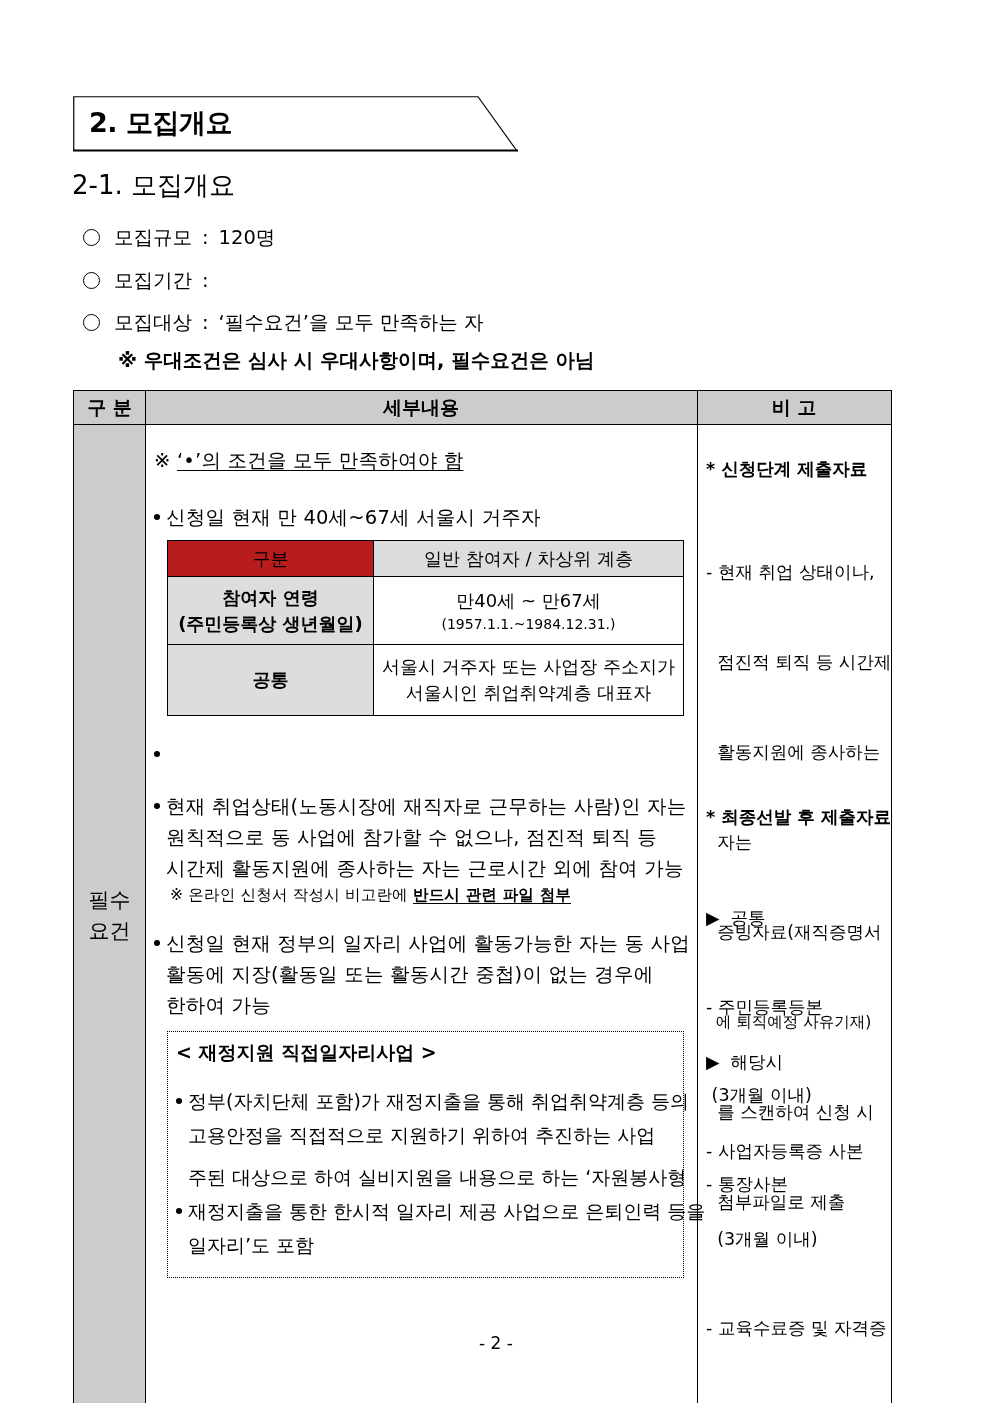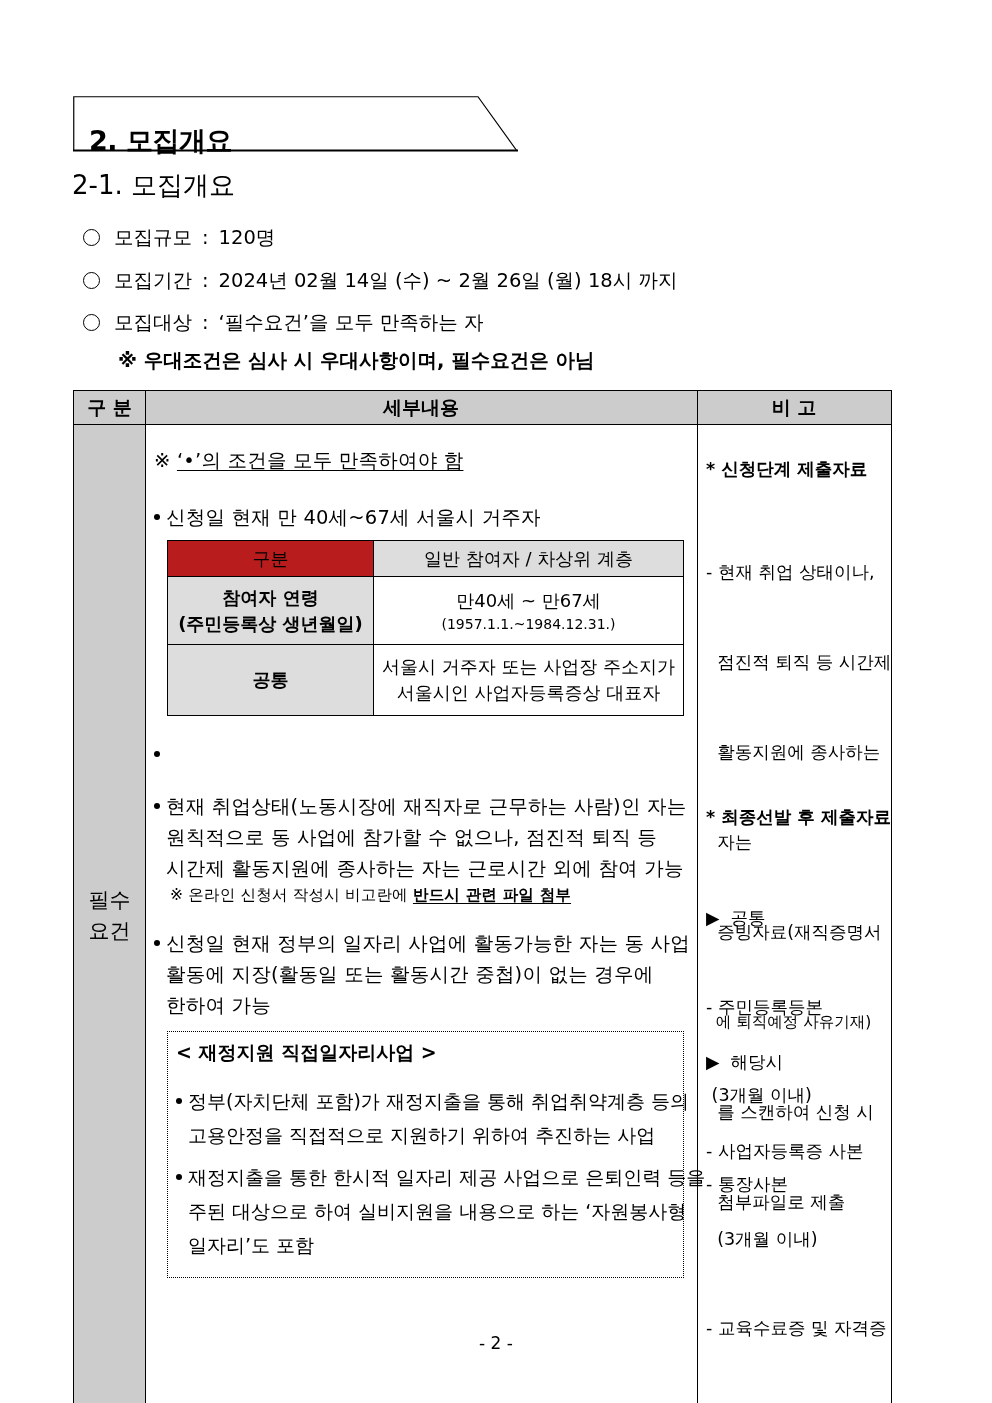--- a/index.html
+++ b/index.html
@@ -2,21 +2,21 @@
 <html><head>
 <meta charset="utf-8">
 <style>
   * { box-sizing: border-box; margin: 0; padding: 0; }
   html, body { width: 992px; height: 1403px; background: #ffffff; }
   body { position: relative; font-family: "DejaVu Sans", "Liberation Sans", sans-serif; color: #000; overflow: hidden; }
 
   
   .sec-box { position: absolute; left: 73px; top: 96px; width: 445px; height: 55px; }
   .sec-box svg { position: absolute; left: 0; top: 0; }
-  .sec-title { position: absolute; left: 16px; top: 27px; font-size: 27px; font-weight: bold; letter-spacing: -0.5px; }
+  .sec-title { position: absolute; left: 16px; top: 9px; font-size: 27px; font-weight: bold; letter-spacing: -0.5px; }
 
   .subsec { position: absolute; left: 72px; top: 168px; font-size: 26px; font-weight: normal; letter-spacing: 0px; }
 
   .bullet-line { position: absolute; left: 83px; font-size: 19.5px; display: flex; align-items: center; white-space: nowrap; }
   .circle { display: inline-block; width: 17px; height: 17px; border: 1.5px solid #000; border-radius: 50%; margin-right: 14px; }
   .note-line { position: absolute; left: 118px; top: 347px; font-size: 19.5px; font-weight: bold; white-space: nowrap; }
 
   
   .tbl { position: absolute; left: 73px; top: 390px; width: 819px; height: 1017px; border: 1.5px solid #000; }
   .tbl-head { position: absolute; left: 0; top: 0; width: 100%; height: 34px; background: #cccccc; border-bottom: 1.2px solid #000; }
@@ -62,21 +62,20 @@
 <div class="bullet-line" style="top:224px;">
   <span class="circle"></span>
   <span>모집규모</span>
   <span style="margin:0 10px;">:</span>
   <span>120명</span>
 </div>
 <div class="bullet-line" style="top:267px;">
   <span class="circle"></span>
   <span>모집기간</span>
   <span style="margin:0 10px;">:</span>
-  <span>2024년 02월 14일 (수) ~ 2월 26일 (월) 18시 까지</span>
 </div>
 <div class="bullet-line" style="top:309px;">
   <span class="circle"></span>
   <span>모집대상</span>
   <span style="margin:0 10px;">:</span>
   <span>‘필수요건’을 모두 만족하는 자</span>
 </div>
 <div class="note-line">※ 우대조건은 심사 시 우대사항이며, 필수요건은 아님</div>
 
 <div class="tbl">
@@ -113,21 +112,21 @@
         <div>만40세 ~ 만67세</div>
         <div class="small">(1957.1.1.~1984.12.31.)</div>
       </div>
     </div>
     <div class="row" style="top:104px;height:70px;">
       <div class="cell-a bold">
         <div>공통</div>
       </div>
       <div class="cell-b">
         <div>서울시 거주자 또는 사업장 주소지가</div>
-        <div>서울시인 사업자등록증상 대표자</div>
+        <div>서울시인 취업취약계층 대표자</div>
       </div>
     </div>
   </div>
 
   <div class="c2" style="left:80px; top:352px; letter-spacing:-0.6px;">
     <span class="dot"></span>
   </div>
 
   <div class="c2" style="left:80px; top:400px; line-height:31px;">
     <div><span class="dot"></span><span>현재 취업상태(노동시장에 재직자로 근무하는 사람)인 자는</span></div>
@@ -144,22 +143,22 @@
     <div style="padding-left:12px;">한하여 가능</div>
   </div>
 
   <div class="dotbox">
     <div class="db-line" style="left:8px; top:8px; font-weight:bold;">&lt; 재정지원 직접일자리사업 &gt;</div>
     <div class="db-line" style="left:8px; top:52px; line-height:34px;">
       <div><span class="dot"></span><span>정부(자치단체 포함)가 재정지출을 통해 취업취약계층 등의</span></div>
       <div style="padding-left:12px;">고용안정을 직접적으로 지원하기 위하여 추진하는 사업</div>
     </div>
     <div class="db-line" style="left:8px; top:128px; line-height:34px;">
+      <div style="padding-left:12px;">주된 대상으로 하여 실비지원을 내용으로 하는 ‘자원봉사형</div>
       <div><span class="dot"></span><span>재정지출을 통한 한시적 일자리 제공 사업으로 은퇴인력 등을</span></div>
-      <div style="padding-left:12px;">주된 대상으로 하여 실비지원을 내용으로 하는 ‘자원봉사형</div>
       <div style="padding-left:12px;">일자리’도 포함</div>
     </div>
   </div>
 
   <div class="c3 c3b" style="left:632px; top:66px;">* 신청단계 제출자료</div>
   <div class="c3" style="left:632px; top:106px; line-height:30px; white-space:pre;">
     <div>- 현재 취업 상태이나,</div>
     <div>  점진적 퇴직 등 시간제</div>
     <div>  활동지원에 종사하는</div>
     <div>  자는</div>

